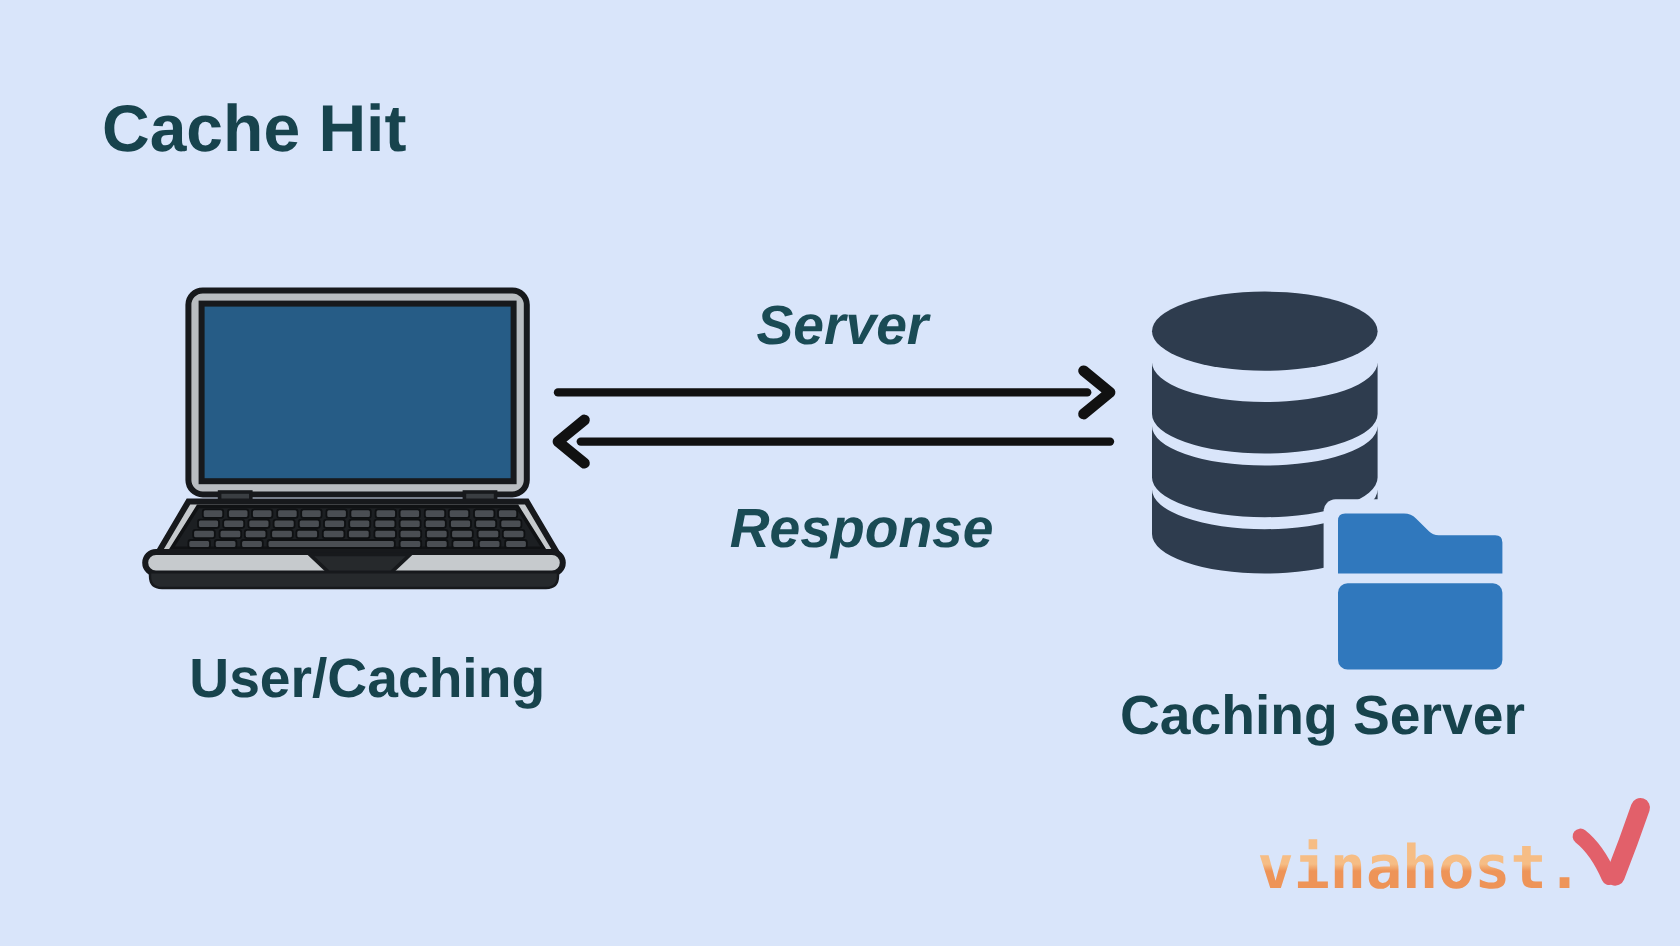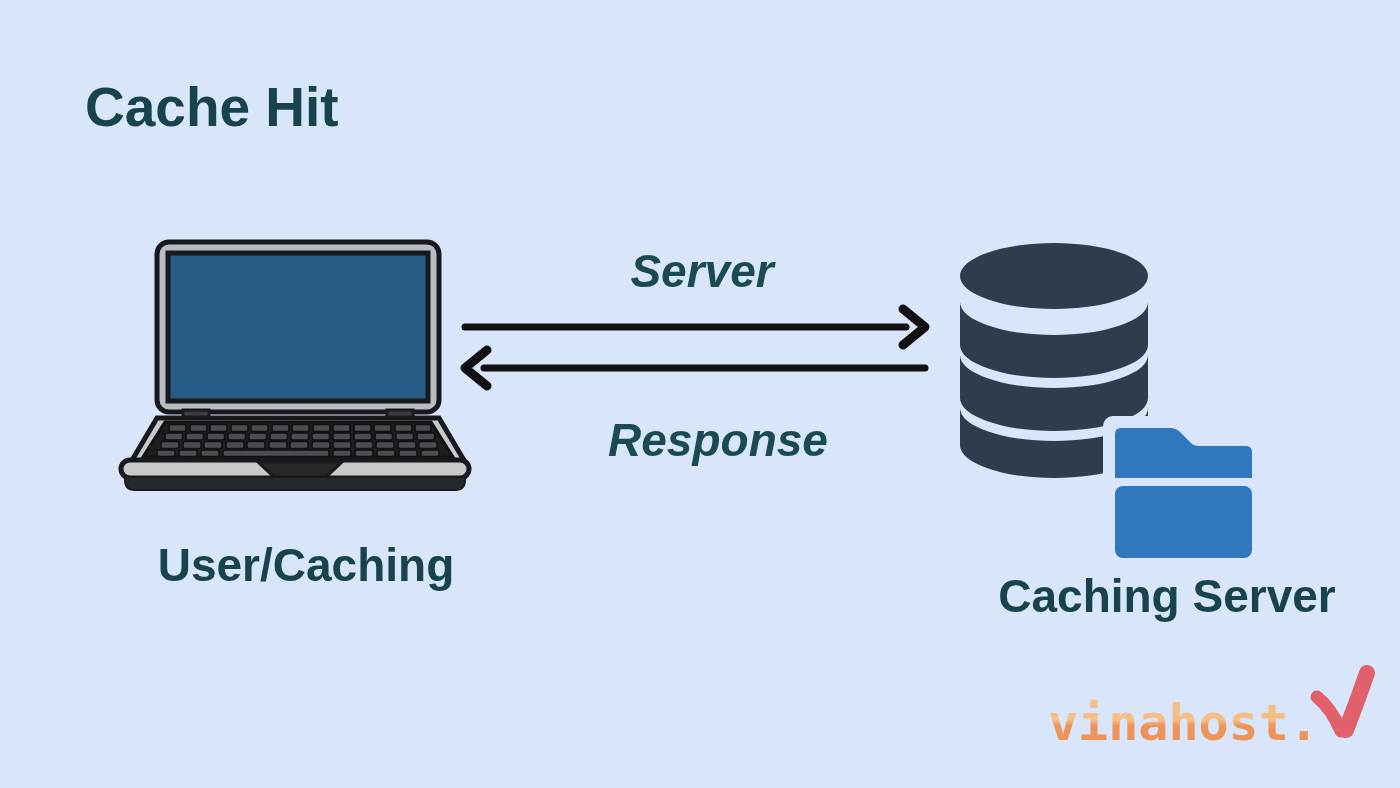--- a/index.html
+++ b/index.html
@@ -16,21 +16,21 @@
     left:85px;top:80px;
     font-size:55px;font-weight:700;
     color:#17434d;letter-spacing:0px;
     line-height:1;
   }
   .node-label{
     font-size:46px;font-weight:700;color:#17434d;line-height:1;
     white-space:nowrap;
   }
   .client-label{left:306px;top:542px;transform:translateX(-50%);}
-  .server-label{left:1167px;top:573px;transform:translateX(-50%);}
+  .server-label{left:1102px;top:573px;transform:translateX(-50%);}
   .flow-label{
     font-size:46px;font-style:italic;font-weight:600;
     color:#1a4b55;line-height:1;white-space:nowrap;
     transform:translateX(-50%);
   }
   .request-label{left:702px;top:248px;}
   .response-label{left:702px;top:417px;margin-left:16px;}
   .laptop-svg{left:113px;top:233px;}
   .server-svg{left:958px;top:240px;}
   .arrow-svg{pointer-events:none;}

